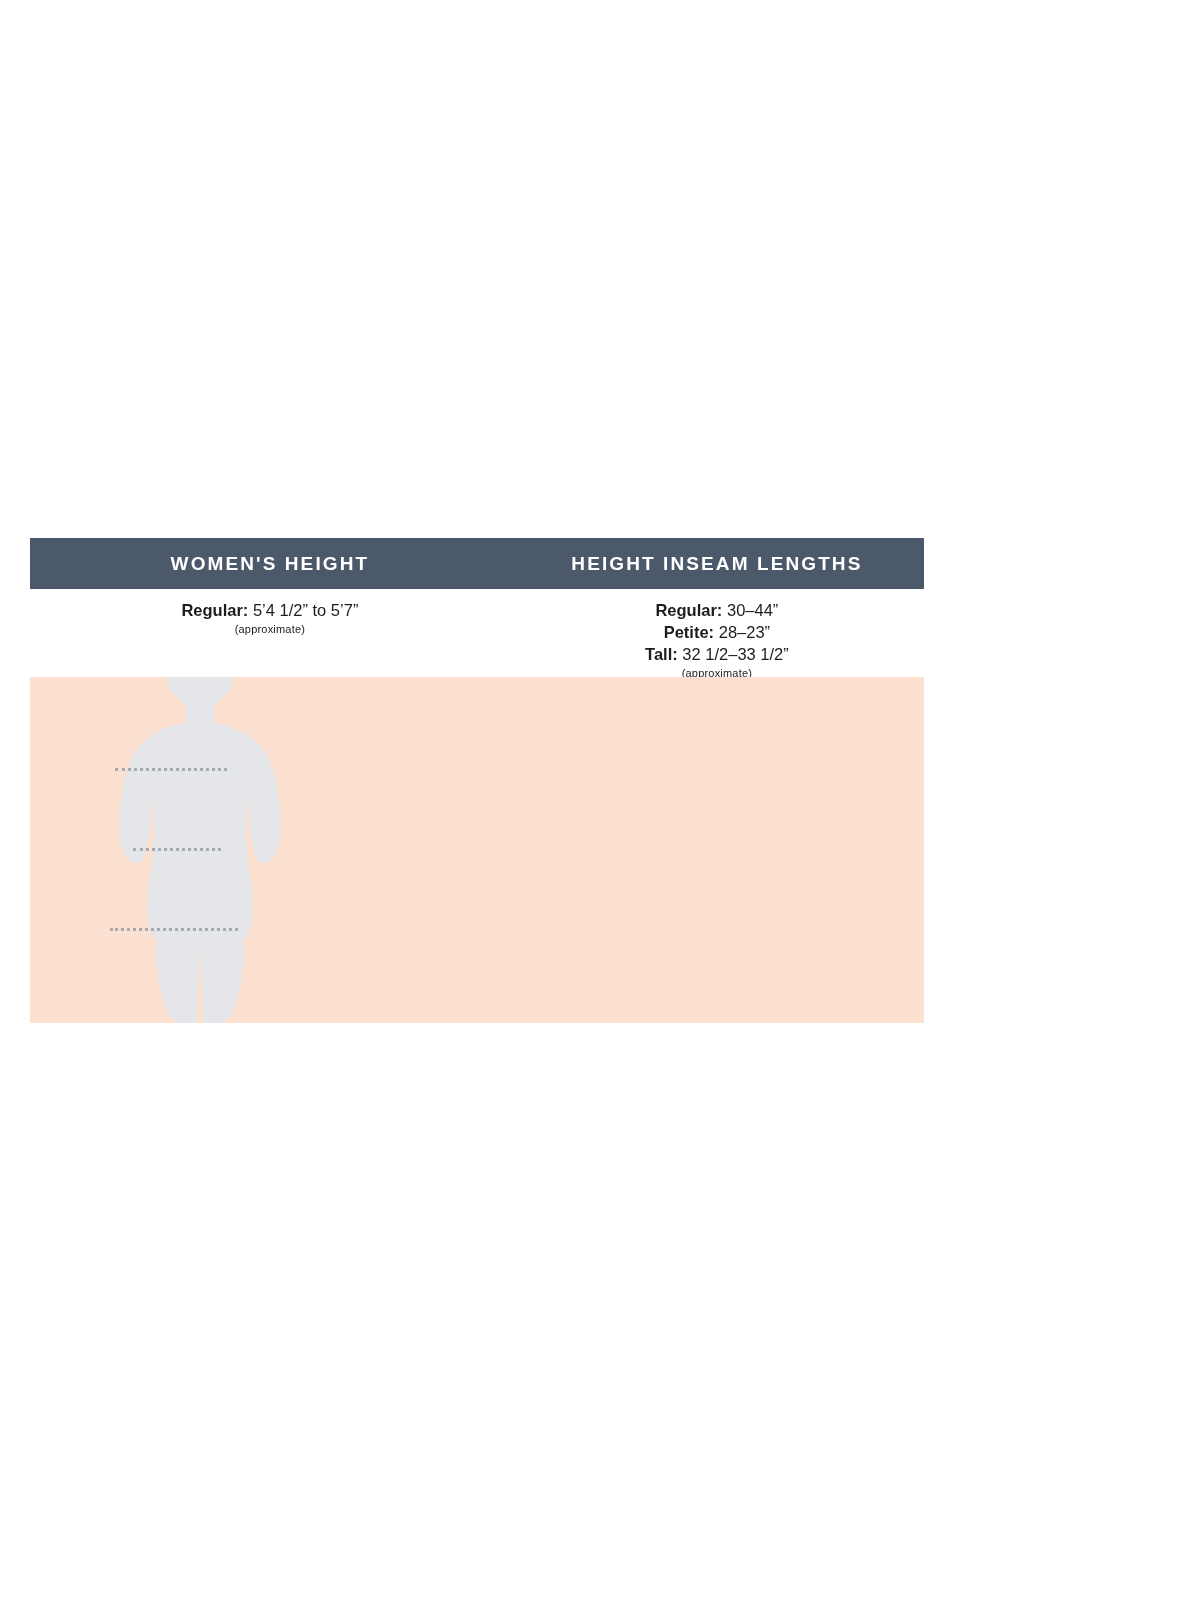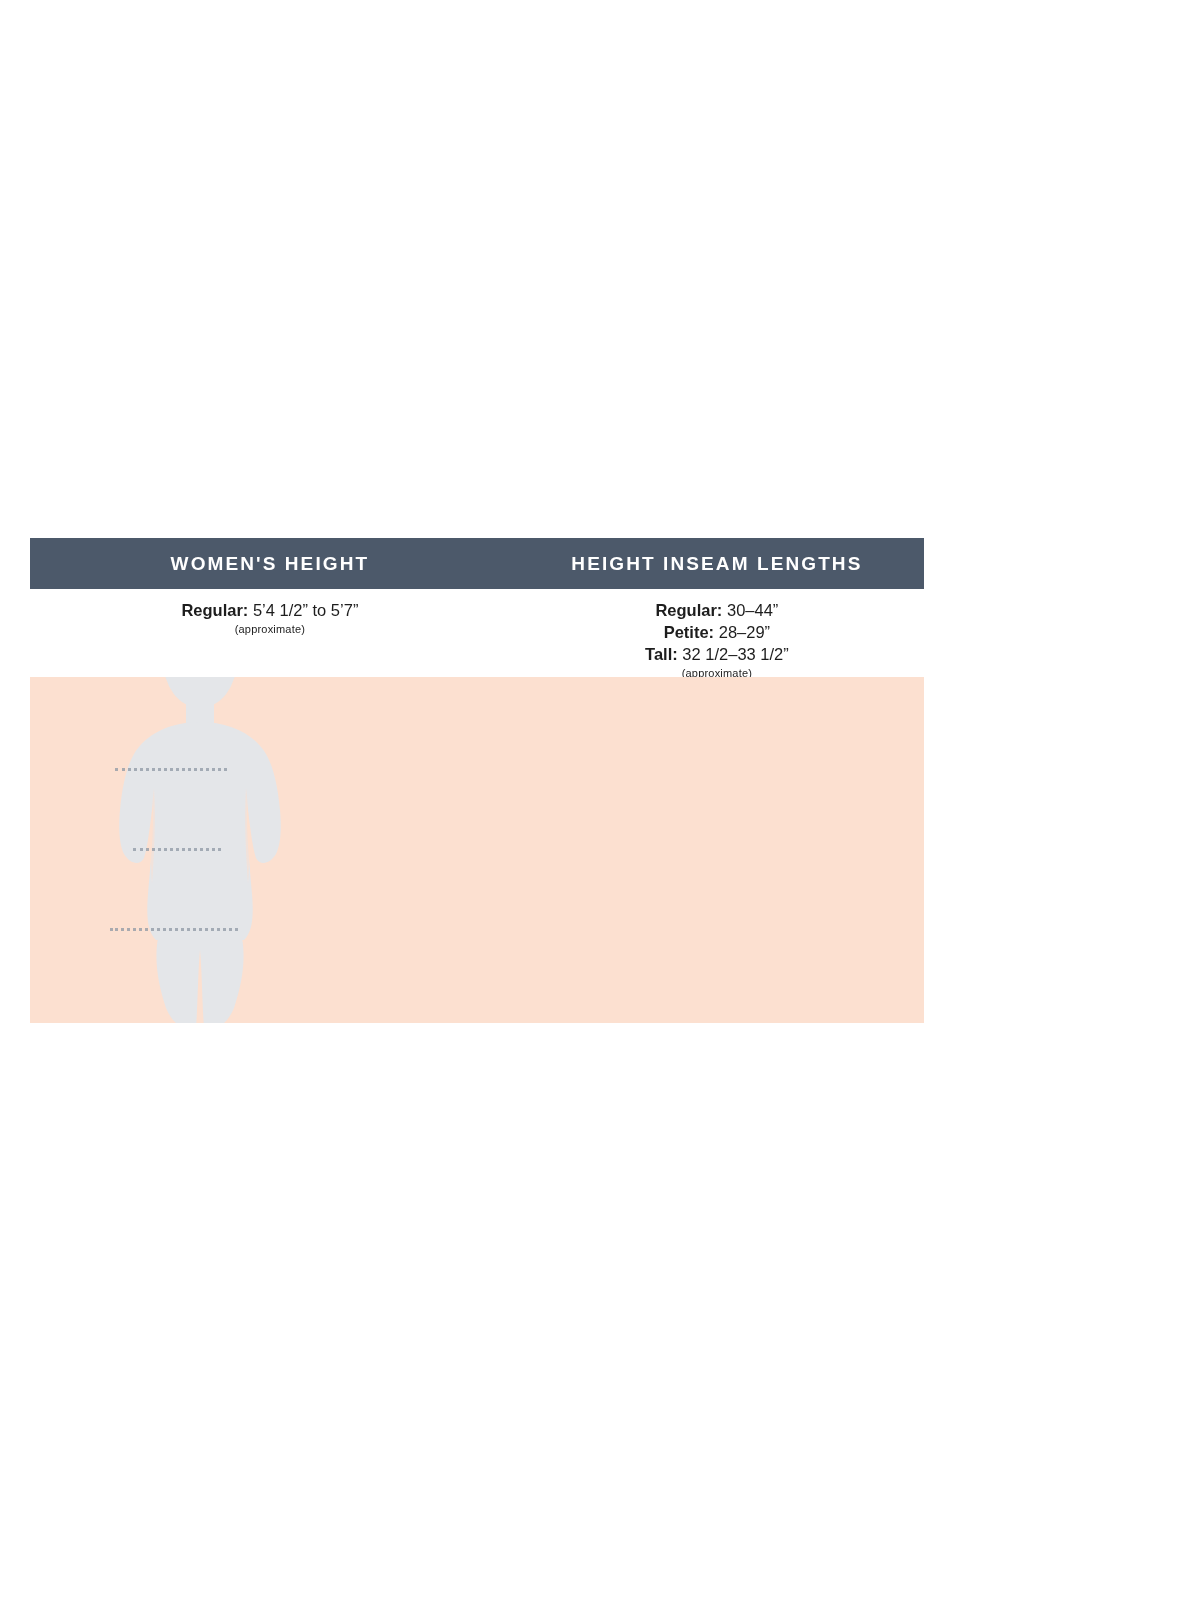--- a/index.html
+++ b/index.html
@@ -121,21 +121,21 @@
         <div class="subhead-note">(approximate)</div>
       </div>
 
       <div class="subhead-col right">
         <div class="subhead-line">
           <b>Regular:</b>
           <span>30–44”</span>
         </div>
         <div class="subhead-line">
           <b>Petite:</b>
-          <span>28–29”</span>
+          <span>28–23”</span>
         </div>
         <div class="subhead-line">
           <b>Tall:</b>
           <span>32 1/2–33 1/2”</span>
         </div>
         <div class="subhead-note">(approximate)</div>
       </div>
 
     </div>
 

